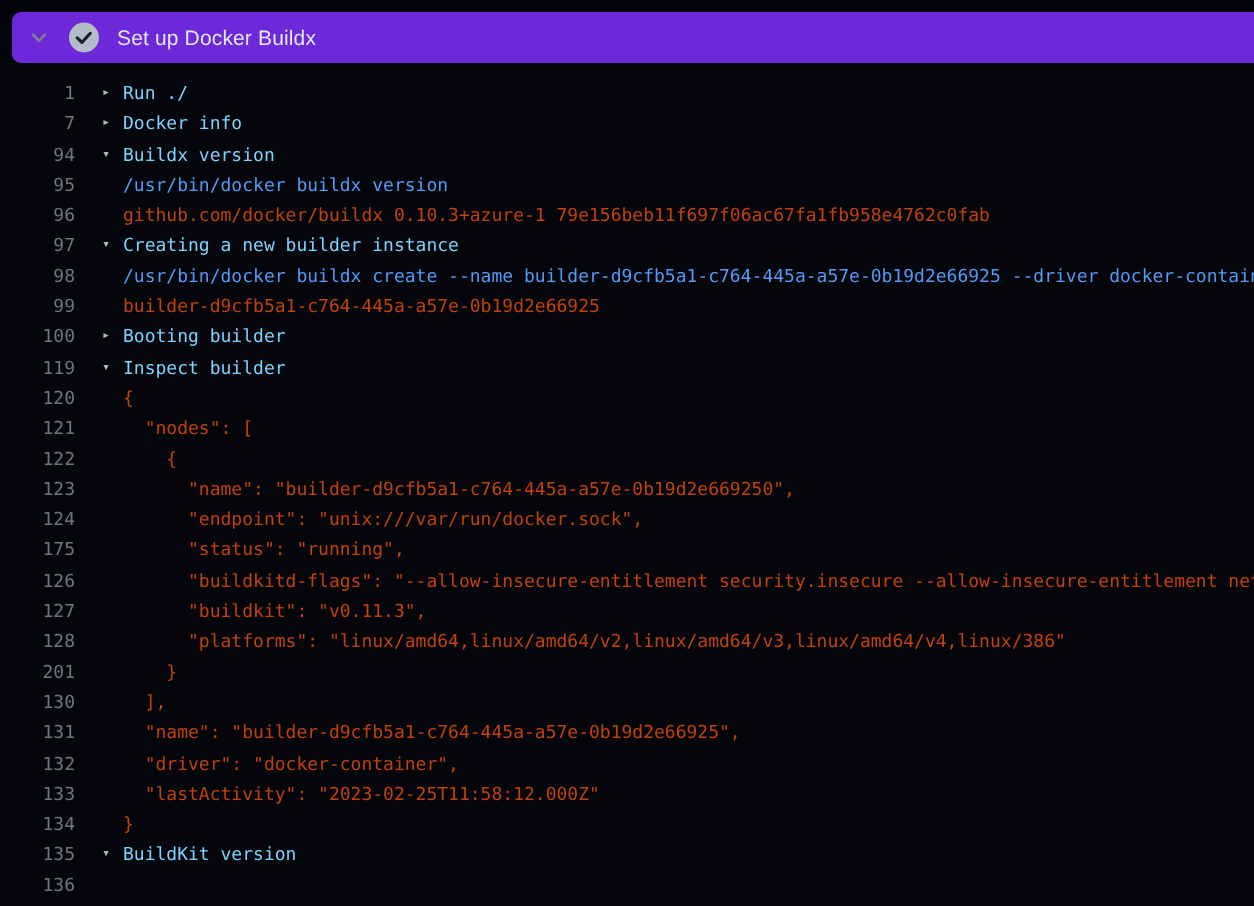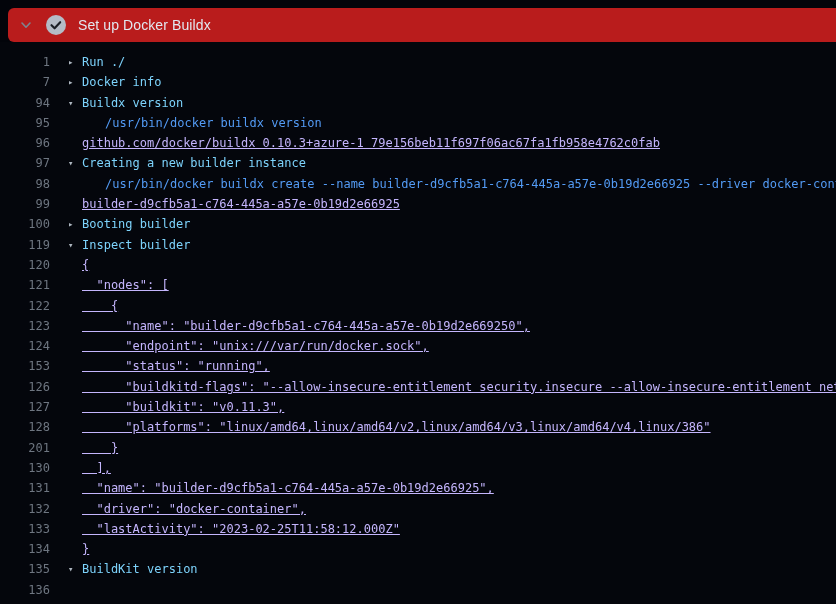--- a/index.html
+++ b/index.html
@@ -4,21 +4,21 @@
 <style>
   html,body{margin:0;padding:0;}
   body{
     width:836px;height:604px;overflow:hidden;position:relative;
     background:#02040a;
     font-family:"Liberation Sans", sans-serif;
   }
   
   .step-header{
     position:absolute;top:8px;left:8px;right:0;height:34px;
-    background:#b91c1c;border-radius:6px 0 0 6px;
+    background:#6d28d9;border-radius:6px 0 0 6px;
     display:flex;align-items:center;padding-left:11px;box-sizing:border-box;
     cursor:pointer;
   }
   .chev{width:14px;height:14px;display:flex;align-items:center;justify-content:center;flex:none;}
   .check-circle{
     width:20px;height:20px;border-radius:50%;background:#b4bcc7;
     display:flex;align-items:center;justify-content:center;flex:none;
     margin-left:13px;
   }
   .step-title{
@@ -37,22 +37,22 @@
   .num{
     width:50px;flex:none;text-align:right;color:#6e7681;cursor:pointer;
     -webkit-user-select:none;user-select:none;
   }
   .marker{
     width:14px;flex:none;margin-left:18px;color:#aeb7c1;
     font-size:9px;line-height:20.3px;text-align:left;
   }
   .text{flex:none;white-space:pre;}
   .row.group .text{color:#7dd3fc;cursor:pointer;}
-  .row.command .text{color:#539bf5;margin-left:23px;}
-  .row.output .text{color:#c4b5fd;text-decoration:underline;}
+  .row.command .text{color:#539bf5;}
+  .row.output .text{color:#c2410c;}
 </style>
 </head>
 <body>
 
 <div class="step-header">
   <span class="chev">
     <svg width="12" height="12" viewBox="0 0 12 12">
       <polyline points="2,4 6,8.2 10,4" fill="none" stroke="#7d8590" stroke-width="1.6" stroke-linecap="round" stroke-linejoin="round"></polyline>
     </svg>
   </span>
@@ -73,21 +73,21 @@
     <div class="row group"><span class="num">97</span><span class="marker">▾</span><span class="text">Creating a new builder instance</span></div>
     <div class="row command"><span class="num">98</span><span class="marker"></span><span class="text">/usr/bin/docker buildx create --name builder-d9cfb5a1-c764-445a-a57e-0b19d2e66925 --driver docker-container</span></div>
     <div class="row output"><span class="num">99</span><span class="marker"></span><span class="text">builder-d9cfb5a1-c764-445a-a57e-0b19d2e66925</span></div>
     <div class="row group"><span class="num">100</span><span class="marker">▸</span><span class="text">Booting builder</span></div>
     <div class="row group"><span class="num">119</span><span class="marker">▾</span><span class="text">Inspect builder</span></div>
     <div class="row output"><span class="num">120</span><span class="marker"></span><span class="text">{</span></div>
     <div class="row output"><span class="num">121</span><span class="marker"></span><span class="text">  "nodes": [</span></div>
     <div class="row output"><span class="num">122</span><span class="marker"></span><span class="text">    {</span></div>
     <div class="row output"><span class="num">123</span><span class="marker"></span><span class="text">      "name": "builder-d9cfb5a1-c764-445a-a57e-0b19d2e669250",</span></div>
     <div class="row output"><span class="num">124</span><span class="marker"></span><span class="text">      "endpoint": "unix:///var/run/docker.sock",</span></div>
-    <div class="row output"><span class="num">153</span><span class="marker"></span><span class="text">      "status": "running",</span></div>
+    <div class="row output"><span class="num">175</span><span class="marker"></span><span class="text">      "status": "running",</span></div>
     <div class="row output"><span class="num">126</span><span class="marker"></span><span class="text">      "buildkitd-flags": "--allow-insecure-entitlement security.insecure --allow-insecure-entitlement network.host",</span></div>
     <div class="row output"><span class="num">127</span><span class="marker"></span><span class="text">      "buildkit": "v0.11.3",</span></div>
     <div class="row output"><span class="num">128</span><span class="marker"></span><span class="text">      "platforms": "linux/amd64,linux/amd64/v2,linux/amd64/v3,linux/amd64/v4,linux/386"</span></div>
     <div class="row output"><span class="num">201</span><span class="marker"></span><span class="text">    }</span></div>
     <div class="row output"><span class="num">130</span><span class="marker"></span><span class="text">  ],</span></div>
     <div class="row output"><span class="num">131</span><span class="marker"></span><span class="text">  "name": "builder-d9cfb5a1-c764-445a-a57e-0b19d2e66925",</span></div>
     <div class="row output"><span class="num">132</span><span class="marker"></span><span class="text">  "driver": "docker-container",</span></div>
     <div class="row output"><span class="num">133</span><span class="marker"></span><span class="text">  "lastActivity": "2023-02-25T11:58:12.000Z"</span></div>
     <div class="row output"><span class="num">134</span><span class="marker"></span><span class="text">}</span></div>
     <div class="row group"><span class="num">135</span><span class="marker">▾</span><span class="text">BuildKit version</span></div>

